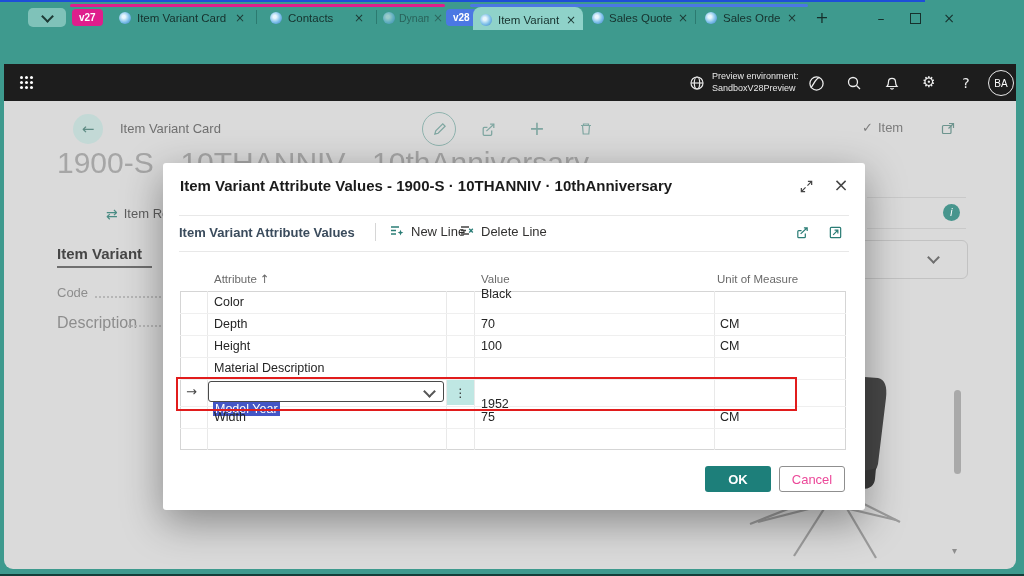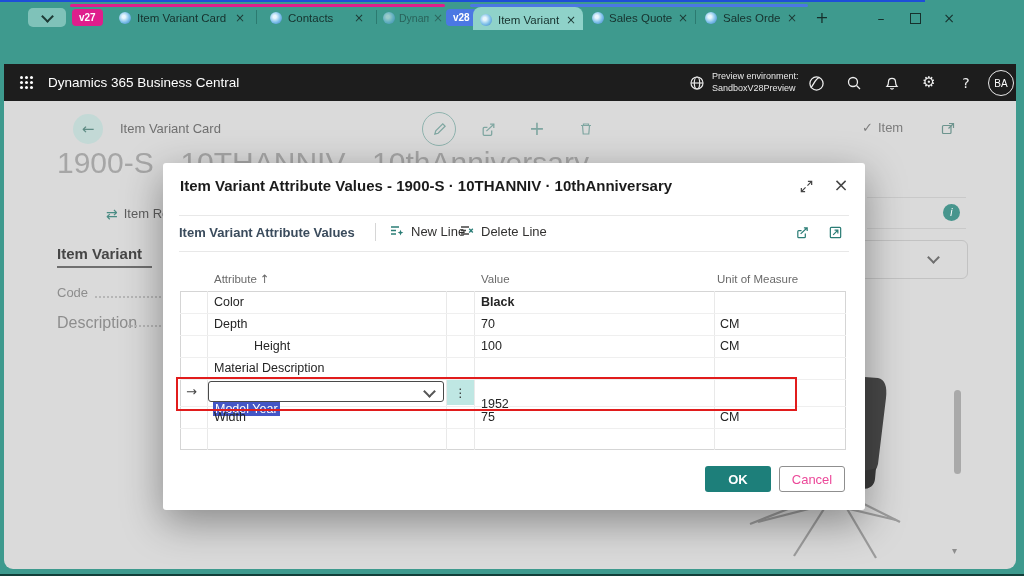--- a/index.html
+++ b/index.html
@@ -153,21 +153,20 @@
       <span style="font-size:11.5px;color:#14312d;">チャット</span>
     </div>
   </div>
 
   <div class="ab" id="bchead">
     <div class="ab ic" style="left:12px;top:8px;width:22px;height:22px;">
         <span class="waffle">
           <i></i>
         </span>
       </div>
-    <div class="ab" style="left:44px;top:11px;font-size:13.5px;color:#ffffff;">Dynamics 365 Business Central</div>
 
     <div class="ab ic" style="left:684px;top:10px;width:18px;height:18px;color:#e6e6e6;">
       <svg width="16" height="16" viewBox="0 0 16 16" fill="none" stroke="currentColor" stroke-width="1.2">
           <circle cx="8" cy="8" r="6"></circle>
           <ellipse cx="8" cy="8" rx="2.7" ry="6"></ellipse>
           <path d="M2 8h12"></path>
         </svg>
     </div>
     <div class="ab" style="left:708px;top:7px;font-size:9px;color:#e8e8e8;line-height:11.5px;">
       <div>Preview environment:</div>
@@ -329,28 +328,28 @@
     <div class="ab vline" style="left:551px;top:128px;height:159px;"></div>
 
     <div class="ab rowline" style="left:17px;top:150px;width:666px;"></div>
     <div class="ab rowline" style="left:17px;top:172px;width:666px;"></div>
     <div class="ab rowline" style="left:17px;top:194px;width:666px;"></div>
     <div class="ab rowline" style="left:17px;top:216px;width:666px;"></div>
     <div class="ab rowline" style="left:17px;top:243px;width:666px;"></div>
     <div class="ab rowline" style="left:17px;top:265px;width:666px;"></div>
 
     <div class="ab cell" style="left:51px;top:132px;">Color</div>
-    <div class="ab cell" style="left:318px;top:132px;font-weight:bold;">Black</div>
+    <div class="ab cell" style="left:318px;top:124px;">Black</div>
     <div class="ab cell" style="left:557px;top:132px;"></div>
 
     <div class="ab cell" style="left:51px;top:154px;">Depth</div>
     <div class="ab cell" style="left:318px;top:154px;">70</div>
     <div class="ab cell" style="left:557px;top:154px;">CM</div>
 
-    <div class="ab cell" style="left:51px;top:176px;margin-left:40px;">Height</div>
+    <div class="ab cell" style="left:51px;top:176px;">Height</div>
     <div class="ab cell" style="left:318px;top:176px;">100</div>
     <div class="ab cell" style="left:557px;top:176px;">CM</div>
 
     <div class="ab cell" style="left:51px;top:198px;">Material Description</div>
     <div class="ab cell" style="left:557px;top:198px;"></div>
 
     <div class="ab glyph" style="left:23px;top:222px;font-size:13px;color:#444;">→</div>
     <div class="ab" style="left:45px;top:218px;width:236px;height:21px;background:#fff;border:1.5px solid #4a4a4a;border-radius:3px;box-sizing:border-box;">
       <span style="position:absolute;left:4px;top:20px;font-size:12.5px;background:#4456c5;color:#fff;padding:0 2px;">Model Year</span>
       <span class="chv" style="position:absolute;right:9px;top:5px;border-color:#555;"></span>

